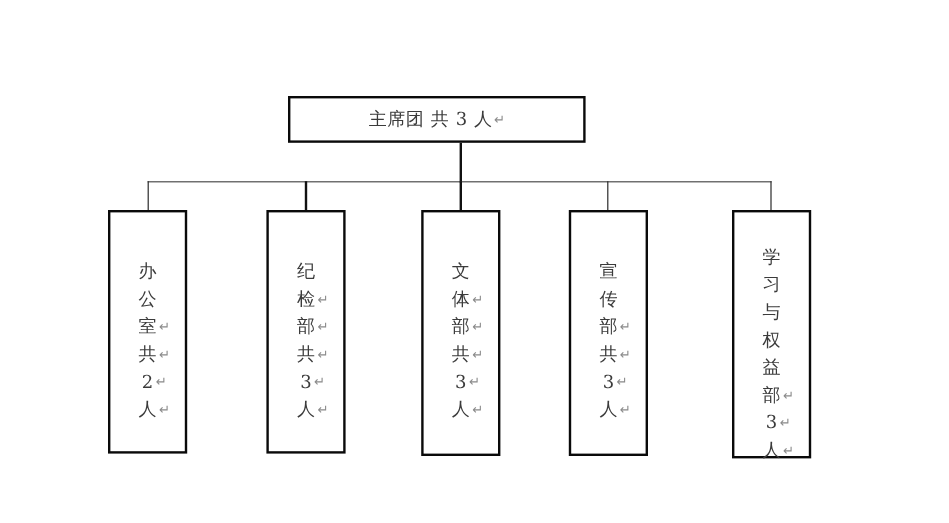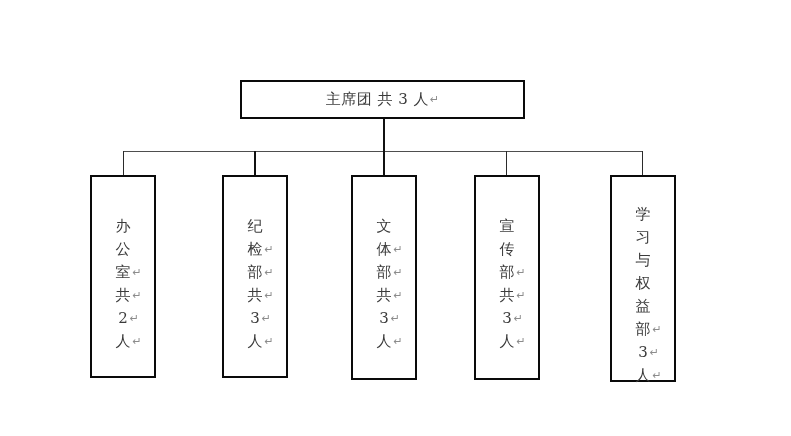--- a/index.html
+++ b/index.html
@@ -59,21 +59,21 @@
   .box {
     position: absolute;
     background: #ffffff;
     border: 2px solid #0a0a0a;
     box-sizing: border-box;
   }
 
   .root-box {
     left: 240px;
     top: 80px;
-    width: 285px;
+    width: 248px;
     height: 39px;
     display: flex;
     align-items: center;
     justify-content: center;
   }
   .root-label {
     font-size: 15px;
     letter-spacing: 0.5px;
     white-space: nowrap;
     color: #3b3b3b;

